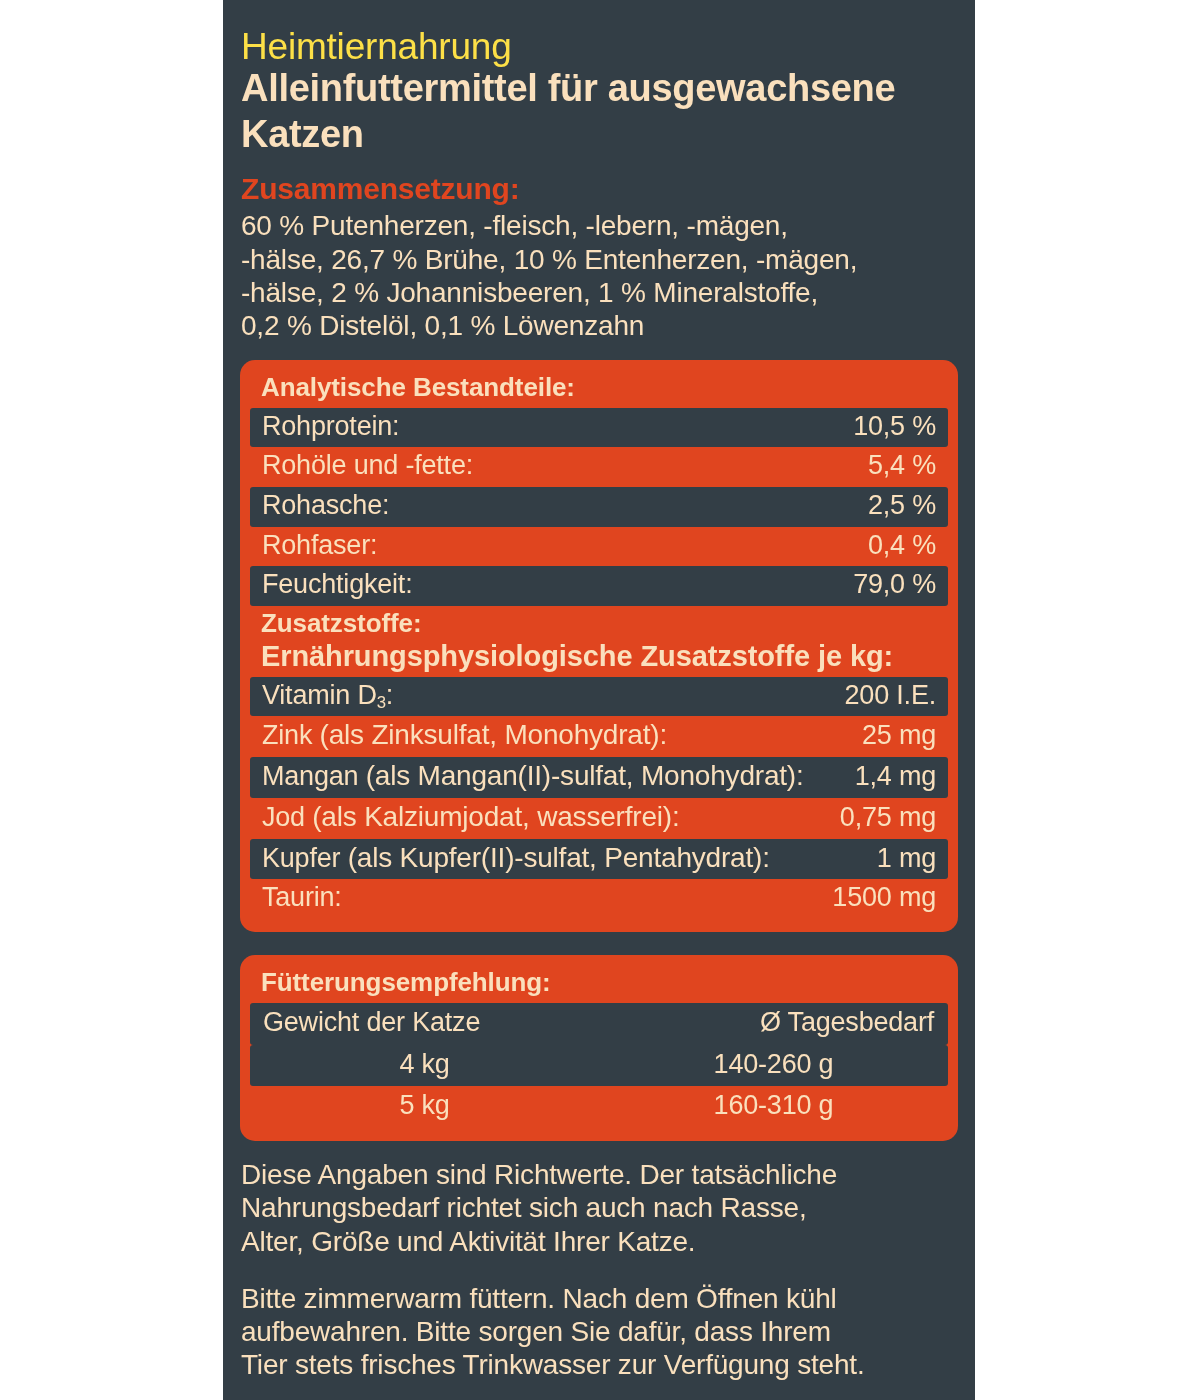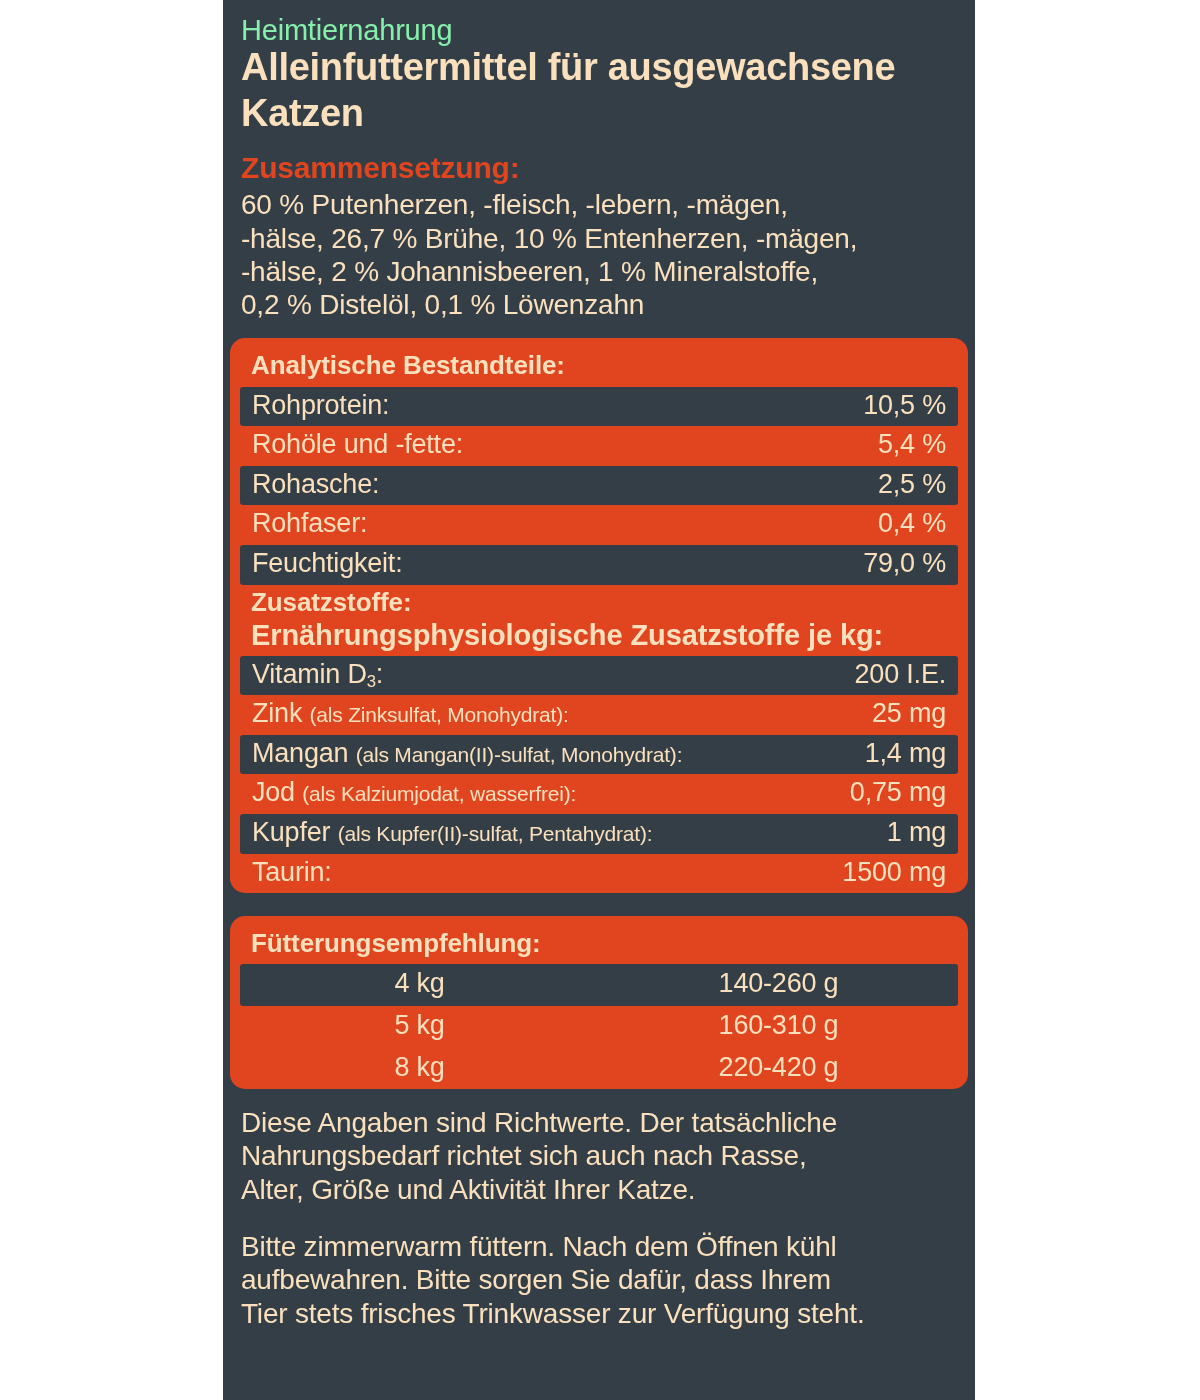--- a/index.html
+++ b/index.html
@@ -24,25 +24,26 @@
     box-sizing: border-box;
     padding: 0;
     overflow: hidden;
   }
 
   
   .header-wrap {
     padding: 14px 18px 0 18px;
   }
   .kicker {
-    color: #86efac;
-    font-size: 29px;
+    color: #fde047;
+    font-size: 37px;
     line-height: 1.14;
     font-weight: 400;
     letter-spacing: -0.2px;
+    margin-top: 12px;
   }
   .product-line {
     color: #fae0bd;
     font-size: 38px;
     line-height: 1.2;
     font-weight: 700;
     letter-spacing: -0.3px;
     margin-top: -2px;
   }
   .section-heading {
@@ -58,24 +59,24 @@
     font-size: 28px;
     line-height: 1.19;
     font-weight: 400;
     margin-top: 2px;
     letter-spacing: -0.2px;
     white-space: pre-line;
   }
 
   
   .panel {
-    margin: 0 7px;
+    margin: 0 17px;
     background: #e0451f;
     border-radius: 15px;
-    padding: 10px 10px 0 10px;
+    padding: 10px 10px 13px 10px;
     box-sizing: border-box;
   }
   .panel.analytics { margin-top: 17px; }
   .panel.feeding  { margin-top: 23px; }
 
   .panel-title {
     color: #fae0bd;
     font-size: 26px;
     font-weight: 700;
     line-height: 1.24;
@@ -100,21 +101,21 @@
     font-size: 27px;
     line-height: 1.17;
     letter-spacing: -0.2px;
     border-radius: 3px;
   }
   .row.dark { background: #333e46; }
   .row.light { background: transparent; }
   .row .label { white-space: nowrap; }
   .row .value { white-space: nowrap; padding-left: 14px; }
   .row .label .note {
-    font-size: 21px;
+    font-size: 28px;
     letter-spacing: -0.2px;
   }
   .row sub {
     font-size: 0.62em;
     vertical-align: baseline;
     position: relative;
     top: 0.25em;
   }
 
   
@@ -220,32 +221,32 @@
     <div class="row light">
       <span class="label">Taurin:</span>
       <span class="value">1500 mg</span>
     </div>
   </div>
 
   <div class="panel feeding">
     <div class="panel-title">Fütterungsempfehlung:</div>
     <table class="ftable">
       <tbody>
+        <tr class="head">
+          <td class="c1">Gewicht der Katze</td>
+          <td class="c2">Ø Tagesbedarf</td>
+        </tr>
         <tr class="dark">
           <td class="c1">4 kg</td>
           <td class="c2">140-260 g</td>
         </tr>
         <tr class="light">
           <td class="c1">5 kg</td>
           <td class="c2">160-310 g</td>
         </tr>
-        <tr class="light">
-          <td class="c1">8 kg</td>
-          <td class="c2">220-420 g</td>
-        </tr>
       </tbody>
     </table>
   </div>
 
   <div class="footer-wrap">
     <div class="note-para first">Diese Angaben sind Richtwerte. Der tatsächliche
 Nahrungsbedarf richtet sich auch nach Rasse,
 Alter, Größe und Aktivität Ihrer Katze.</div>
     <div class="note-para second">Bitte zimmerwarm füttern. Nach dem Öffnen kühl
 aufbewahren. Bitte sorgen Sie dafür, dass Ihrem

